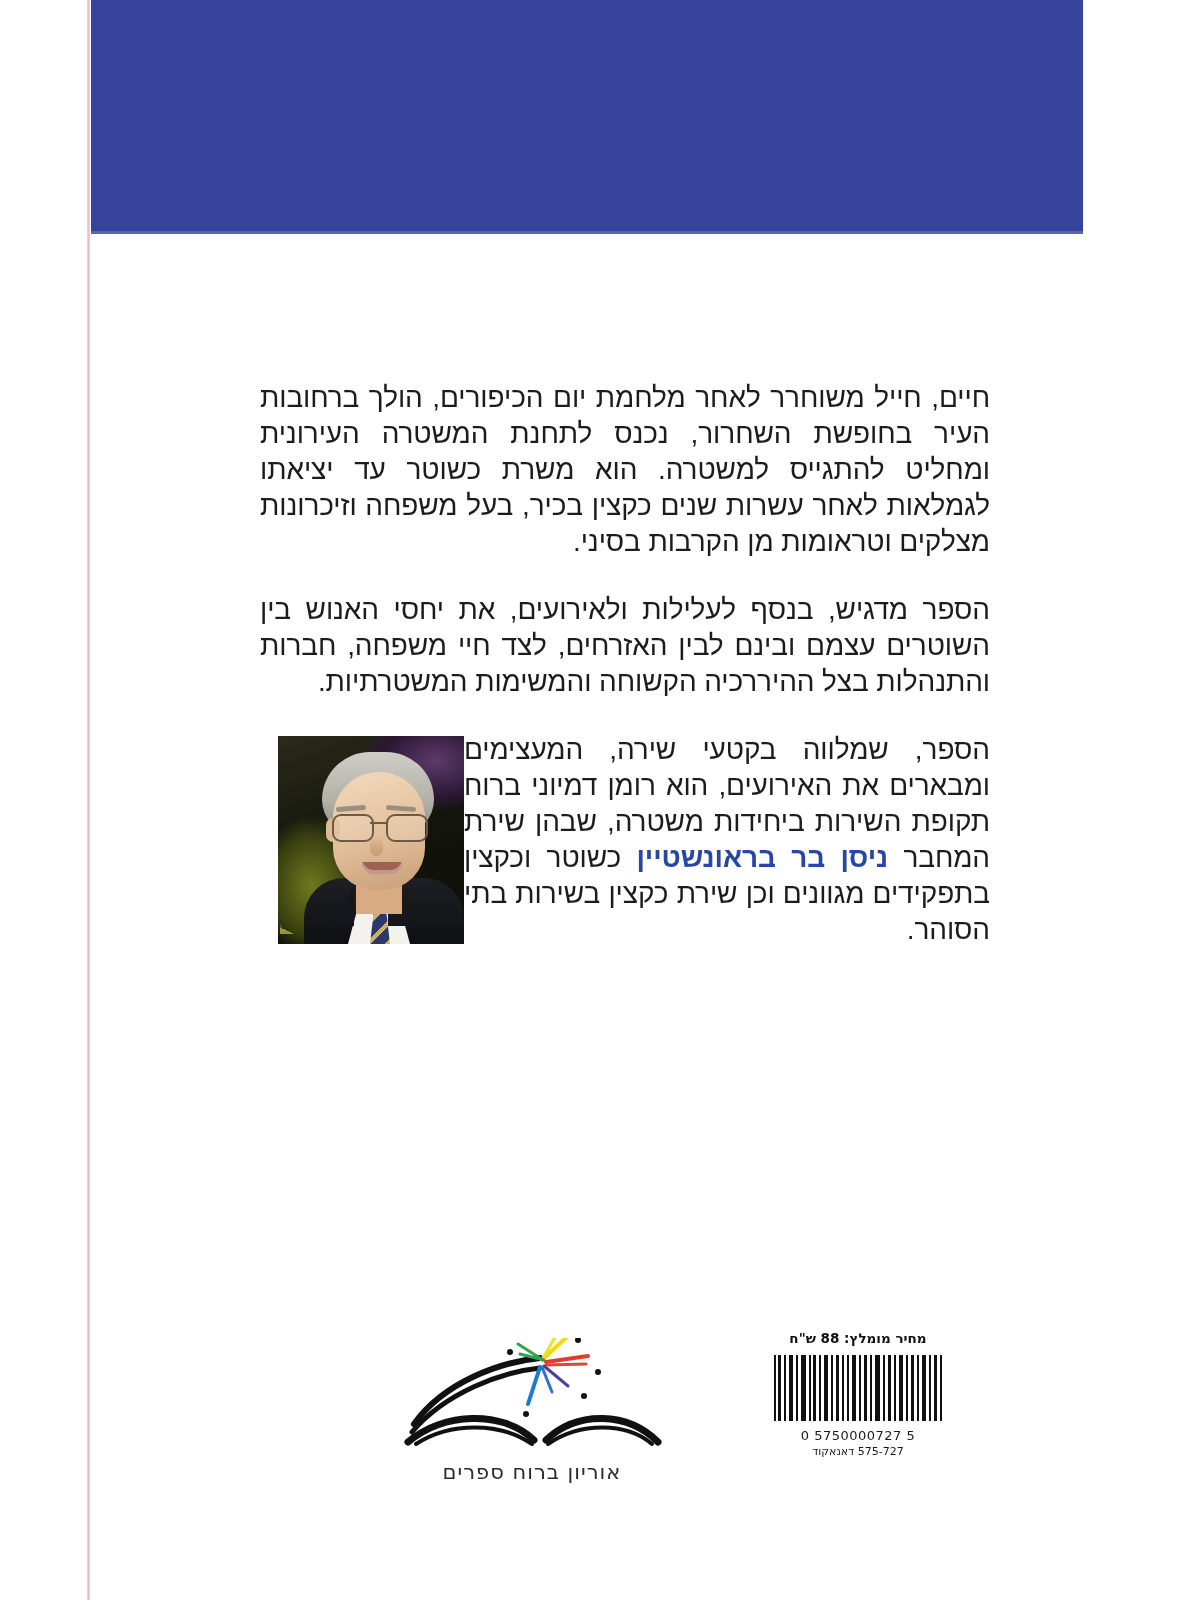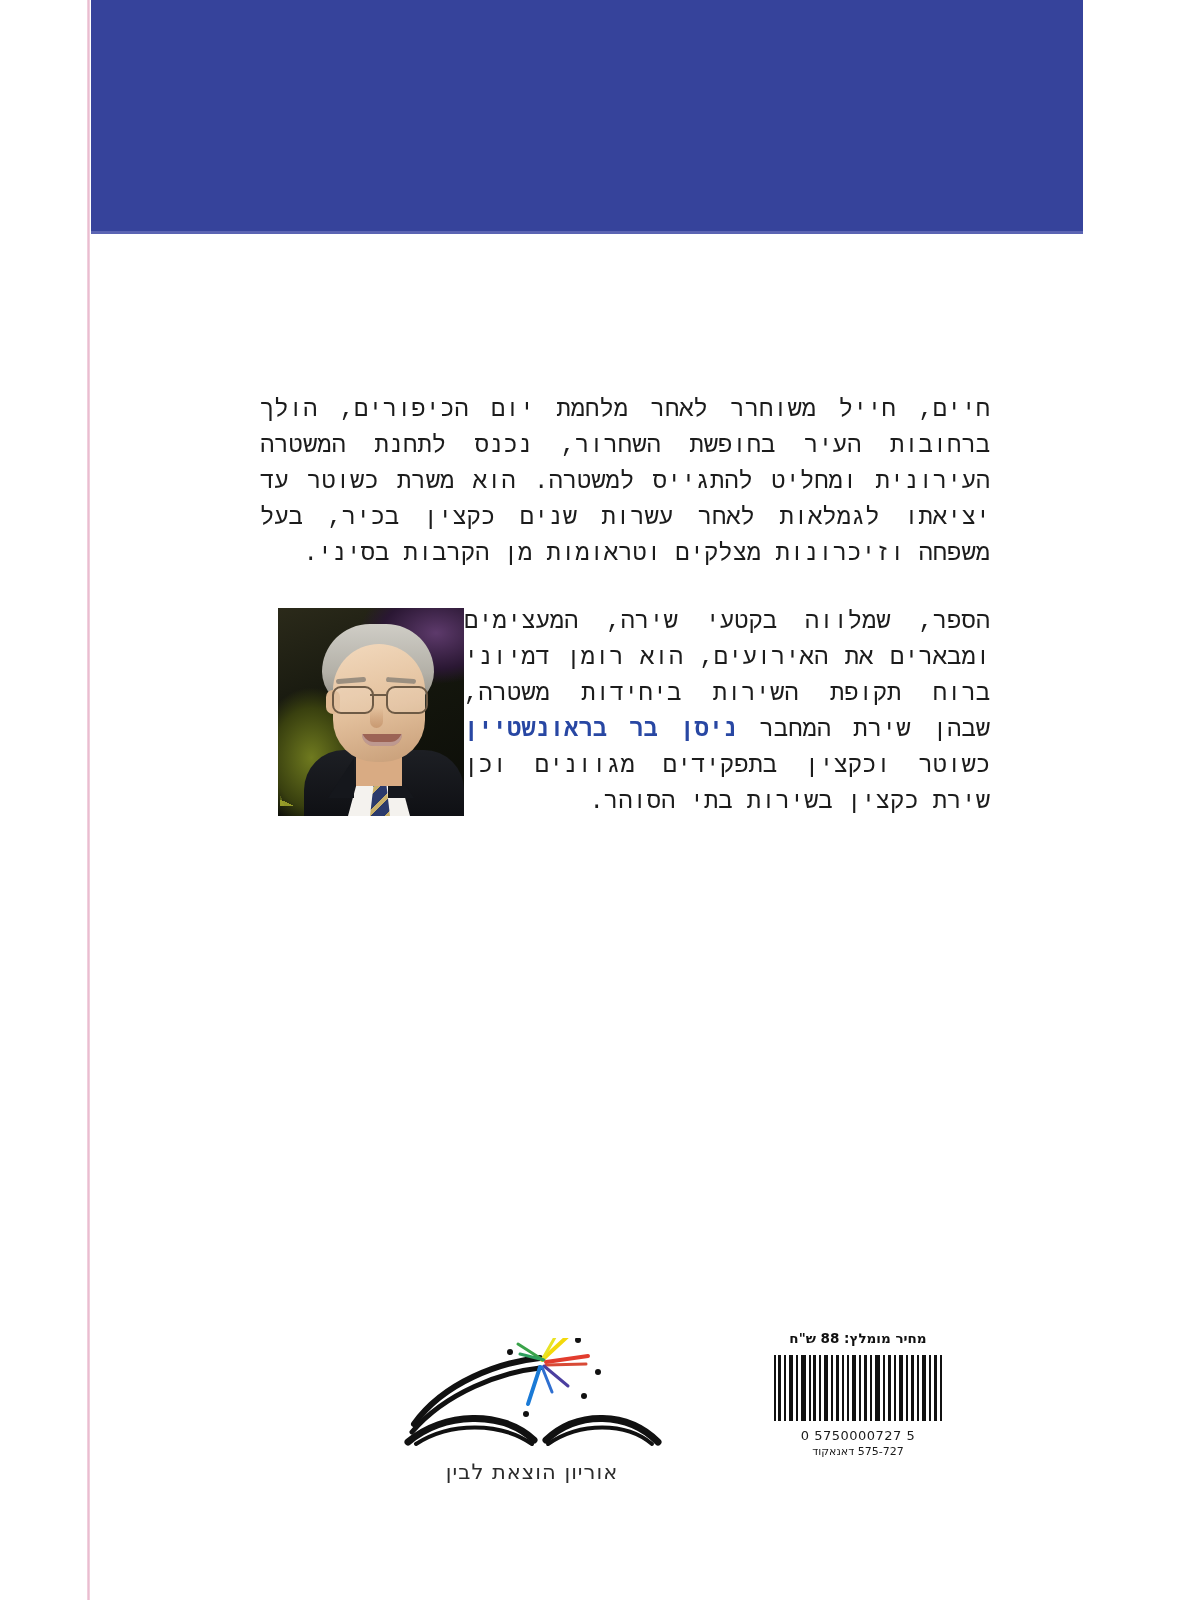--- a/index.html
+++ b/index.html
@@ -69,29 +69,28 @@
   .text-block {
     position: absolute;
     right: 210px;
     top: 380px;
     width: 730px;
     direction: rtl;
     text-align: justify;
   }
 
   .para {
-    font-family: Liberation Mono, monospace;
-    font-size: 24px;
+    font-family: Liberation Sans, sans-serif;
+    font-size: 28px;
     line-height: 36px;
     color: #1c1c1c;
     text-align: justify;
     text-align-last: right;
     letter-spacing: -0.1px;
     margin-bottom: 32px;
-    margin-top: 12px;
   }
 
   .author-name {
     color: #2847a3;
     font-weight: bold;
   }
 
   
   .para-wrap { overflow: hidden; }
 
@@ -261,20 +260,21 @@
   <div class="spine-line"></div>
   <div class="spine-line-inner"></div>
 
   <div class="top-banner"></div>
   <div class="top-banner-edge"></div>
 
   <div class="text-block">
 
     <p class="para">חיים, חייל משוחרר לאחר מלחמת יום הכיפורים, הולך ברחובות העיר בחופשת השחרור, נכנס לתחנת המשטרה העירונית ומחליט להתגייס למשטרה. הוא משרת כשוטר עד יציאתו לגמלאות לאחר עשרות שנים כקצין בכיר, בעל משפחה וזיכרונות מצלקים וטראומות מן הקרבות בסיני.</p>
 
+    <p class="para">הספר מדגיש, בנסף לעלילות ולאירועים, את יחסי האנוש בין השוטרים עצמם ובינם לבין האזרחים, לצד חיי משפחה, חברות והתנהלות בצל ההיררכיה הקשוחה והמשימות המשטרתיות.</p>
 
     <div class="para para-wrap">
 
       <div class="author-photo">
         <div class="ph-bg"></div>
         <div class="ph-foliage"></div>
         <div class="ph-suit"></div>
         <div class="ph-shirt"></div>
         <div class="ph-tie"></div>
         <div class="ph-collar-l"></div>
@@ -317,21 +317,21 @@
       <path d="M152 28 L 176 48" stroke="#4b3fa0" stroke-width="3" stroke-linecap="round"></path>
       <path d="M150 29 L 160 54" stroke="#2f6fd0" stroke-width="3" stroke-linecap="round"></path>
       <path d="M148 29 L 136 66" stroke="#1a7ad6" stroke-width="4" stroke-linecap="round"></path>
 
       <circle cx="186" cy="2" r="3" fill="#111"></circle>
       <circle cx="118" cy="14" r="3" fill="#111"></circle>
       <circle cx="206" cy="34" r="3" fill="#111"></circle>
       <circle cx="192" cy="58" r="3" fill="#111"></circle>
       <circle cx="134" cy="76" r="3" fill="#111"></circle>
     </svg>
-    <div class="logo-caption">אוריון הוצאת לבין</div>
+    <div class="logo-caption">אוריון ברוח ספרים</div>
   </div>
 
   <div class="barcode-block">
     <div class="price-line">מחיר מומלץ: 88 ש"ח</div>
 
     <svg class="barcode-bars" viewBox="0 0 168 66" preserveAspectRatio="none">
       <rect x="0" y="0" width="2" height="66" fill="#111"></rect>
       <rect x="4" y="0" width="3" height="66" fill="#111"></rect>
       <rect x="10" y="0" width="2" height="66" fill="#111"></rect>
       <rect x="15" y="0" width="4" height="66" fill="#111"></rect>

